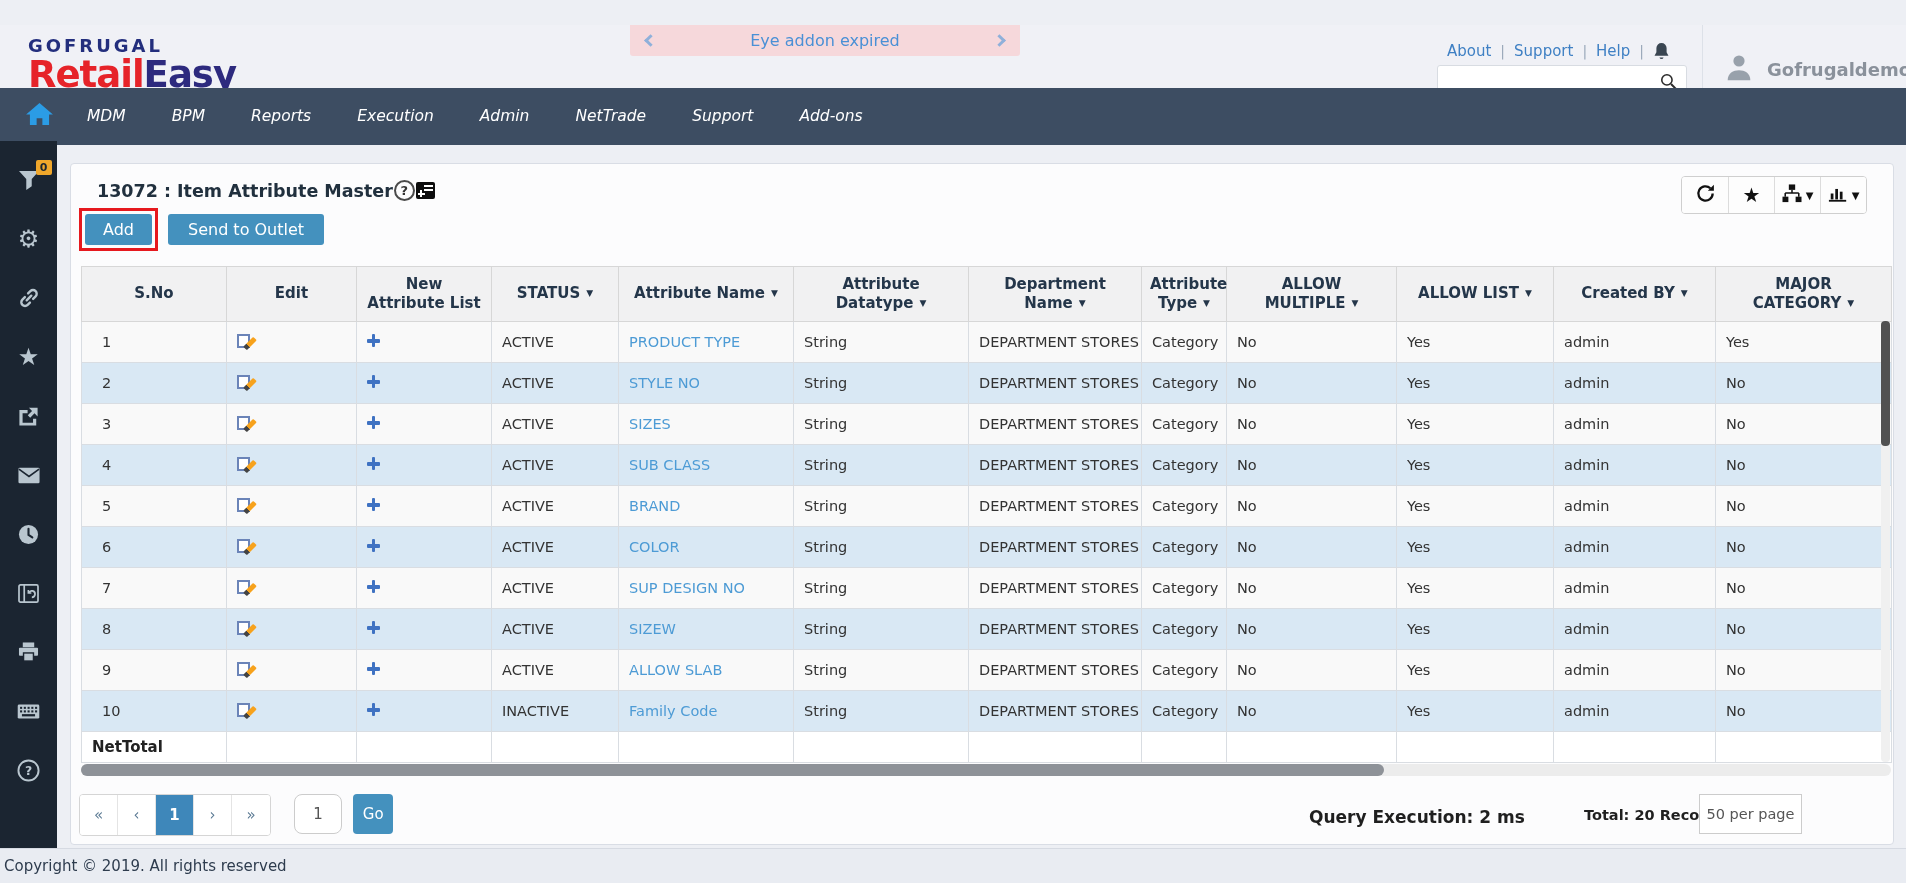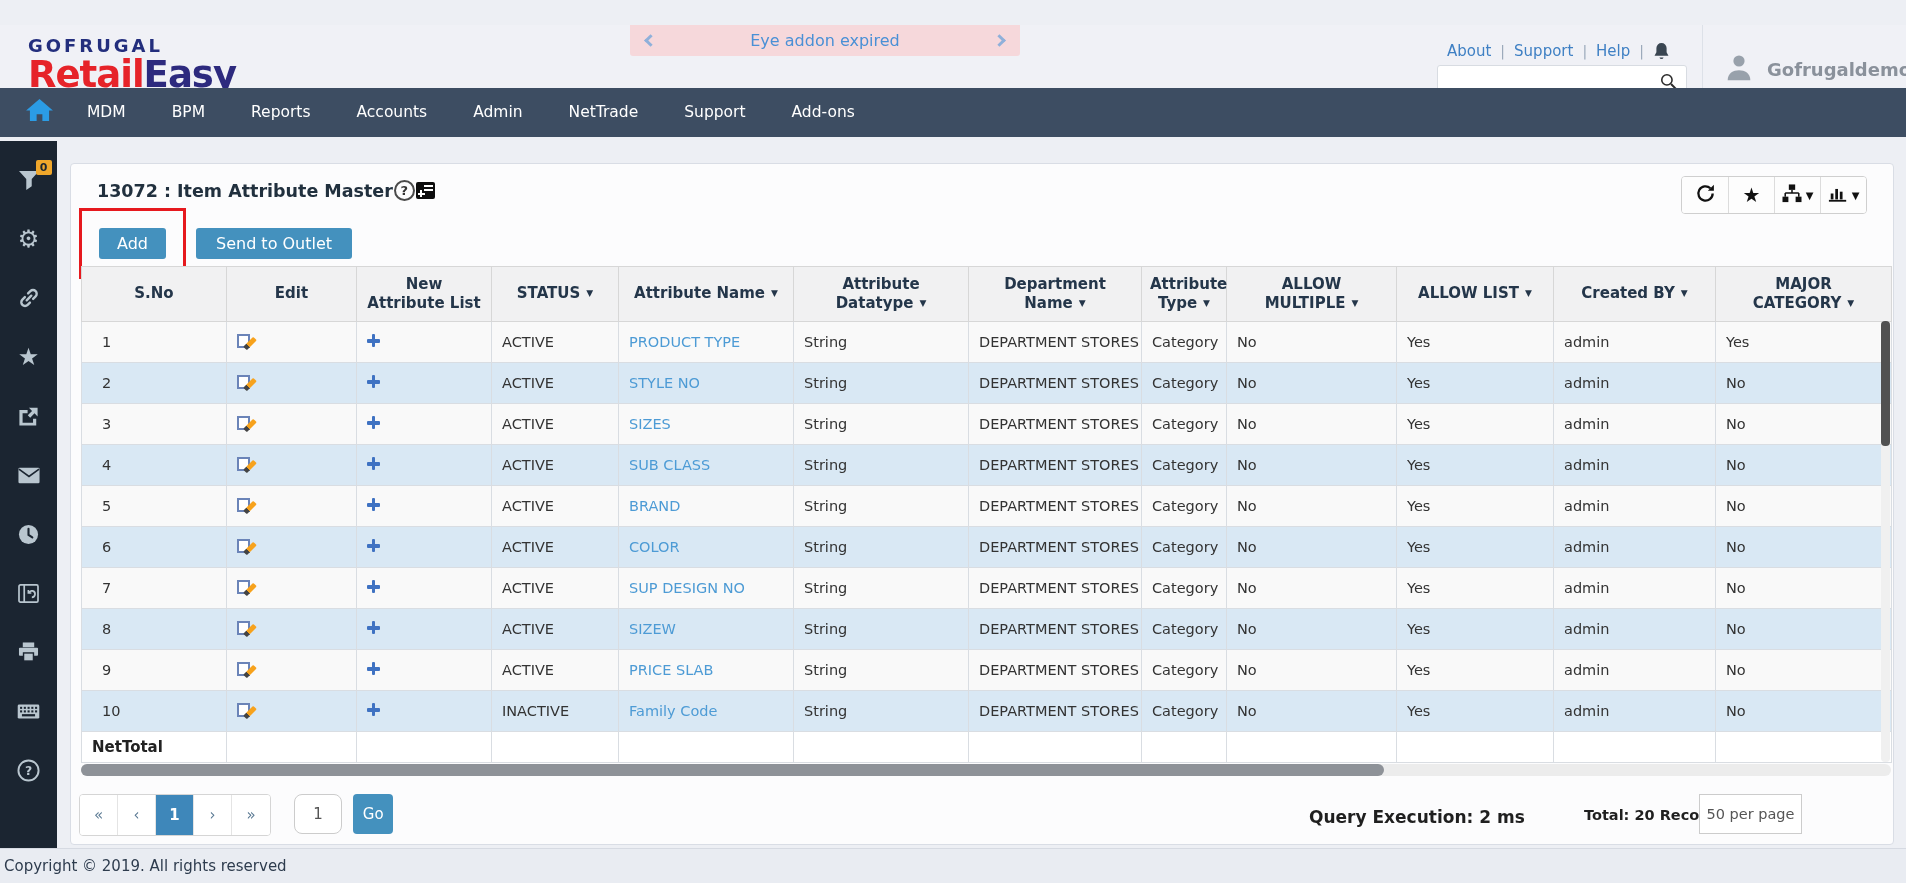--- a/index.html
+++ b/index.html
@@ -24,21 +24,21 @@
   .top-links a { color:#3f80c4; cursor:pointer; }
   .top-links .sep { color:#9aa8ba; font-size:14px; }
   .bell { display:flex; align-items:center; cursor:pointer; }
   .search-box { position:absolute; left:1437px; top:40px; width:250px; height:33px; background:#fff; border:1px solid #d8dce2; border-radius:3px; display:flex; align-items:center; }
   .search-box input { flex:1; height:100%; border:none; outline:none; background:transparent; padding:0 10px; font-size:14px; font-family:inherit; }
   .mag { width:36px; display:flex; align-items:center; justify-content:center; cursor:pointer; }
   .user-area { position:absolute; left:1702px; top:0; width:204px; height:88px; border-left:1px solid #dde1e8; display:flex; align-items:center; gap:12px; padding-left:20px; cursor:pointer; }
   .user-name { font-size:18px; font-weight:700; color:#8a919b; }
 
   
-  .navbar { position:absolute; top:88px; left:0; width:1906px; height:49px; background:#3d4d62; display:flex; align-items:center; padding-left:20px; }
+  .navbar { position:absolute; top:88px; left:0; width:1906px; height:57px; background:#3d4d62; display:flex; align-items:center; padding-left:20px;font-style:italic; }
   .nav-home { width:38px; height:100%; display:flex; align-items:center; justify-content:center; margin-right:6px; cursor:pointer; }
   .nav-items { display:flex; height:100%; align-items:center; }
   .nav-item { padding:0 23px; color:#fff; font-size:15.5px; cursor:pointer; line-height:53px; }
 
   
   .sidebar { position:absolute; left:0; top:141px; width:57px; height:707px; background:#1b2531; display:flex; flex-direction:column; align-items:center; padding-top:26px; gap:33px; }
   .side-icon { position:relative; width:26px; height:26px; display:flex; align-items:center; justify-content:center; cursor:pointer; }
   .side-badge { position:absolute; top:-7px; right:-10px; background:#f0a72b; color:#1b2531; font-size:11px; font-weight:700; padding:1px 4px; border-radius:2px; line-height:1.2; }
   .gear-char,.star-char { color:#b9c6cf; font-size:24px; line-height:1; }
 
@@ -53,21 +53,21 @@
   .m-plus { position:absolute; left:2px; bottom:2px; width:7px; height:7px; }
   .m-plus::before { content:""; position:absolute; left:0; top:2.5px; width:7px; height:2px; background:#fff; }
   .m-plus::after { content:""; position:absolute; left:2.5px; top:0; width:2px; height:7px; background:#fff; }
   .toolbar { position:absolute; top:12px; right:26px; display:flex; border:1px solid #cfcfcf; border-radius:4px; overflow:hidden; background:#fff; }
   .tool-btn { width:46px; height:36px; display:flex; align-items:center; justify-content:center; gap:4px; background:#fdfdfd; border-left:1px solid #dcdcdc; cursor:pointer; }
   .tool-btn:first-child { border-left:none; }
   .tb-star { font-size:20px; color:#111; line-height:1; }
   .tb-caret { font-size:10px; color:#111; }
 
   .action-row { position:absolute; top:44px; left:8px; display:flex; align-items:center; }
-  .add-highlight { border:3px solid #e6191e; padding:17px; display:inline-block; }
+  .add-highlight { border:3px solid #e6191e; padding:3px; display:inline-block; }
   .btn-primary { background:#4491be; color:#fff; border:none; border-radius:3px; font-size:16px; font-family:inherit; padding:6px 18px; cursor:pointer; }
   .btn-primary.send { margin-left:10px; padding:6px 20px; }
 
   
   .table-wrap { position:absolute; top:102px; left:10px; width:1810px; }
   table { border-collapse:collapse; table-layout:fixed; width:1810px; }
   th { background:#f1f1f2; border:1px solid #d7d7d7; color:#24364a; font-size:15px; font-weight:700; height:55px; text-align:center; vertical-align:middle; padding:4px 8px; line-height:1.3; cursor:pointer; }
   .caret { font-size:9px; margin-left:6px; color:#24364a; vertical-align:middle; }
   td { border:1px solid #d9dde2; height:41px; padding:0 10px; font-size:14.5px; color:#333; vertical-align:middle; overflow:hidden; white-space:nowrap; }
   tbody tr.odd td { background:#f9f9f9; }
@@ -151,21 +151,21 @@
 <nav class="navbar">
   <div class="nav-home">
     <span><svg width="27" height="23" viewBox="0 0 28 24">
           <path d="M14 0 28 12h-4v11h-7v-7h-6v7H4V12H0z" fill="#2b9ce5"></path>
         </svg></span>
   </div>
   <div class="nav-items">
       <div class="nav-item">MDM</div>
       <div class="nav-item">BPM</div>
       <div class="nav-item">Reports</div>
-      <div class="nav-item">Accounts</div>
+      <div class="nav-item">Execution</div>
       <div class="nav-item">Admin</div>
       <div class="nav-item">NetTrade</div>
       <div class="nav-item">Support</div>
       <div class="nav-item">Add-ons</div>
     </div>
 </nav>
 
 <aside class="sidebar">
     <div class="side-icon">
       <svg width="22" height="20" viewBox="0 0 24 22">
@@ -436,21 +436,21 @@
               <td>No</td>
               <td>Yes</td>
               <td>admin</td>
               <td>No</td>
             </tr>
             <tr class="odd">
               <td class="c-sno">9</td>
               <td><span class="edit-icon"><span class="page"></span><span class="pencil"></span></span></td>
               <td><span class="plus-icon"></span></td>
               <td>ACTIVE</td>
-              <td><a class="cell-link">PRICE SLAB</a></td>
+              <td><a class="cell-link">ALLOW SLAB</a></td>
               <td>String</td>
               <td>DEPARTMENT STORES</td>
               <td>Category</td>
               <td>No</td>
               <td>Yes</td>
               <td>admin</td>
               <td>No</td>
             </tr>
             <tr class="even">
               <td class="c-sno">10</td>

